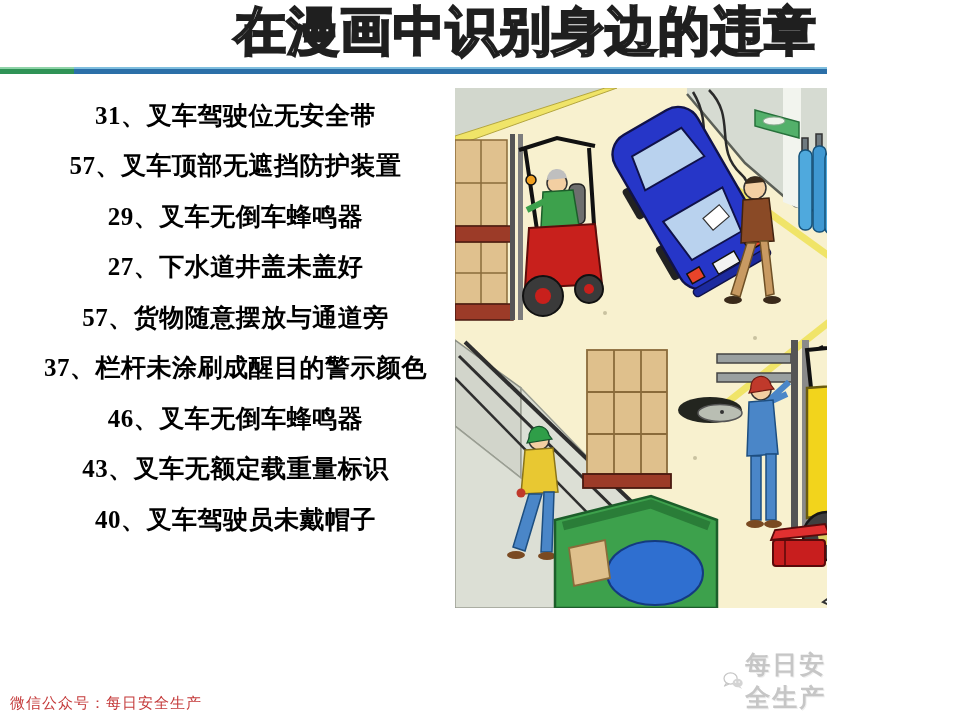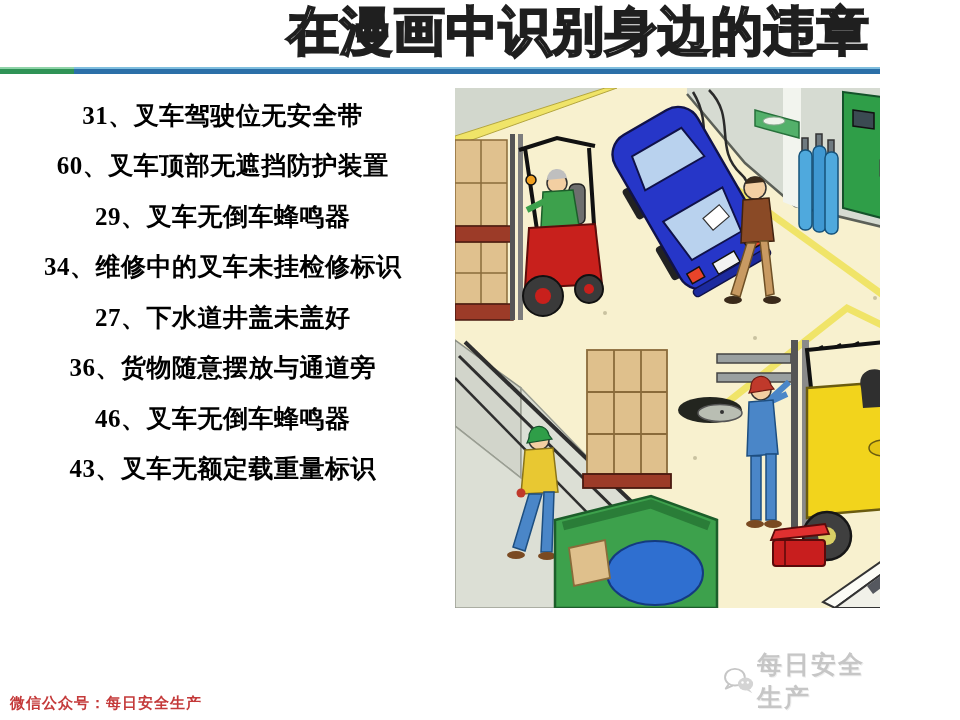--- a/index.html
+++ b/index.html
@@ -1,34 +1,34 @@
 <!DOCTYPE html>
 <html><head>
 <meta charset="utf-8">
 <style>
   html,body{margin:0;padding:0;background:#fff;}
-  .slide{position:relative;width:880px;height:720px;background:#ffffff;overflow:hidden;
-         font-family:"Liberation Serif","DejaVu Serif",serif;}
+  .slide{position:relative;width:803px;height:720px;background:#ffffff;overflow:hidden;
+         font-family:"Liberation Serif","DejaVu Serif",serif;padding-left:24px;}
   
   .title{position:absolute;top:4px;right:10px;white-space:nowrap;
          font-size:52px;font-weight:700;line-height:56px;letter-spacing:1px;
          color:#ffffff;-webkit-text-stroke:2.2px #1f1f1f;
          text-shadow:0 0 1px #1f1f1f;}
   
   .divider{position:absolute;top:67px;left:0;width:960px;height:7px;display:flex;}
   .divider-green{width:74px;height:100%;background:linear-gradient(#8fd3a8 0 35%,#2f9356 35% 100%);}
   .divider-blue{flex:1;height:100%;background:linear-gradient(#7fbede 0 35%,#2b6fa8 35% 100%);}
   
   .vlist{position:absolute;left:44px;top:90px;display:flex;flex-direction:column;align-items:center;}
   .vitem{height:50.5px;display:flex;align-items:center;
          font-size:25px;font-weight:700;color:#000;letter-spacing:.5px;white-space:nowrap;}
   
   .cartoon{position:absolute;left:455px;top:88px;width:482px;height:520px;}
   
-  .footer-note{position:absolute;left:10px;top:694px;font-size:15px;font-weight:700;
+  .footer-note{position:absolute;left:10px;top:694px;font-size:15px;font-weight:400;
                color:#c43a3a;letter-spacing:1px;}
   
   .watermark{position:absolute;left:722px;top:648px;display:flex;align-items:center;
              color:#c6c6c6;}
   .watermark-text{font-size:25px;font-weight:700;letter-spacing:2px;
                   text-shadow:1px 1px 0 #eee;}
 </style>
 </head>
 <body>
 
@@ -36,27 +36,28 @@
 
   <div class="title">在漫画中识别身边的违章</div>
 
   <div class="divider">
     <div class="divider-green"></div>
     <div class="divider-blue"></div>
   </div>
 
   <div class="vlist">
     <div class="vitem">31、叉车驾驶位无安全带</div>
-    <div class="vitem">60、叉车顶部无遮挡防护装置</div>
+    <div class="vitem">57、叉车顶部无遮挡防护装置</div>
     <div class="vitem">29、叉车无倒车蜂鸣器</div>
-    <div class="vitem">34、维修中的叉车未挂检修标识</div>
     <div class="vitem">27、下水道井盖未盖好</div>
-    <div class="vitem">36、货物随意摆放与通道旁</div>
+    <div class="vitem">57、货物随意摆放与通道旁</div>
+    <div class="vitem">37、栏杆未涂刷成醒目的警示颜色</div>
     <div class="vitem">46、叉车无倒车蜂鸣器</div>
     <div class="vitem">43、叉车无额定载重量标识</div>
+    <div class="vitem">40、叉车驾驶员未戴帽子</div>
   </div>
 
   <svg class="cartoon" viewBox="0 0 482 520" role="img" aria-label="工厂车间安全违章漫画：红色叉车举升货物、蓝色轿车、行人、气瓶、绿色大门、敞开的下水道井盖、维修中的黄色叉车、红色工具箱、绿色料箱与未涂色栏杆">
 
     <rect width="482" height="520" fill="#f8f1cf"></rect>
     <g fill="#c9c2a0">
         <circle cx="150" cy="225" r="2"></circle>
         <circle cx="255" cy="175" r="2"></circle>
         <circle cx="300" cy="250" r="2"></circle>
         <circle cx="240" cy="370" r="2"></circle>

